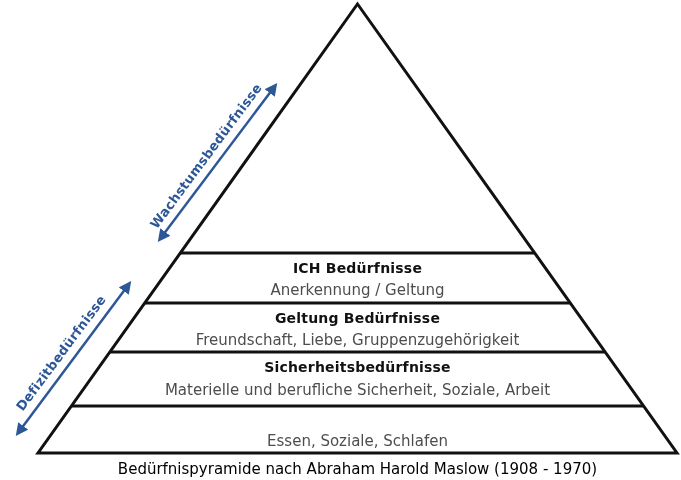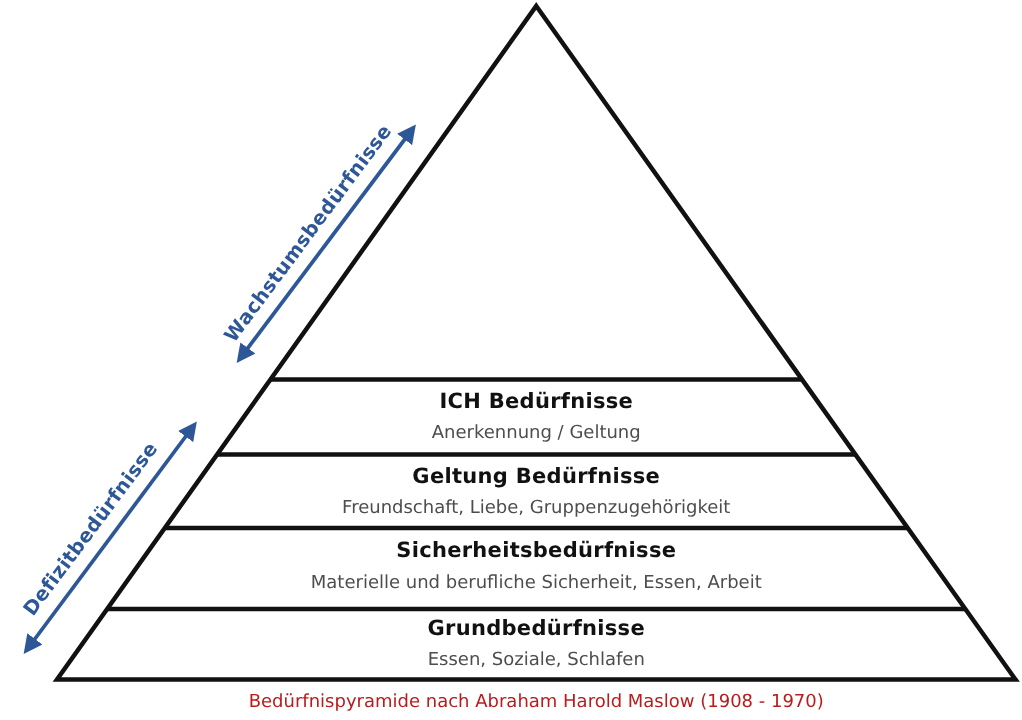--- a/index.html
+++ b/index.html
@@ -32,31 +32,31 @@
   .lvl-title {
     font-weight: bold;
     font-size: 14px;
     letter-spacing: 0.2px;
   }
   .lvl-title.big {
     font-size: 18px;
     letter-spacing: 0.4px;
   }
   .lvl-sub {
-    font-size: 12px;
+    font-size: 15px;
     color: #4d4d4d;
   }
   .caption {
     position: absolute;
     left: 37px;
     width: 641px;
     top: 460px;
     text-align: center;
-    font-size: 12px;
-    color: #b91c1c;
+    font-size: 15px;
+    color: #000000;
     white-space: nowrap;
   }
   .arrow-label {
     position: absolute;
     font-weight: bold;
     font-size: 13px;
     color: #2d5796;
     white-space: nowrap;
     transform: translate(-50%, -50%) rotate(-53.3deg);
     letter-spacing: 0.3px;
@@ -95,23 +95,22 @@
   </svg>
 
 
   <div class="txt lvl-title" style="top:261px">ICH Bedürfnisse</div>
   <div class="txt lvl-sub" style="top:282px">Anerkennung / Geltung</div>
 
   <div class="txt lvl-title" style="top:311px">Geltung Bedürfnisse</div>
   <div class="txt lvl-title" style="top:360px">Sicherheitsbedürfnisse</div>
 
   <div class="txt lvl-sub" style="top:332px">Freundschaft, Liebe, Gruppenzugehörigkeit</div>
-  <div class="txt lvl-sub" style="top:382px">Materielle und berufliche Sicherheit, Essen, Arbeit</div>
+  <div class="txt lvl-sub" style="top:382px">Materielle und berufliche Sicherheit, Soziale, Arbeit</div>
 
-  <div class="txt lvl-title" style="top:412px">Grundbedürfnisse</div>
   <div class="txt lvl-sub" style="top:433px">Essen, Soziale, Schlafen</div>
 
   <div class="arrow-label growth">Wachstumsbedürfnisse</div>
   <div class="arrow-label deficit">Defizitbedürfnisse</div>
 
   <div class="caption">Bedürfnispyramide nach Abraham Harold Maslow (1908 - 1970)</div>
 
 </div>
 
 </body></html>

